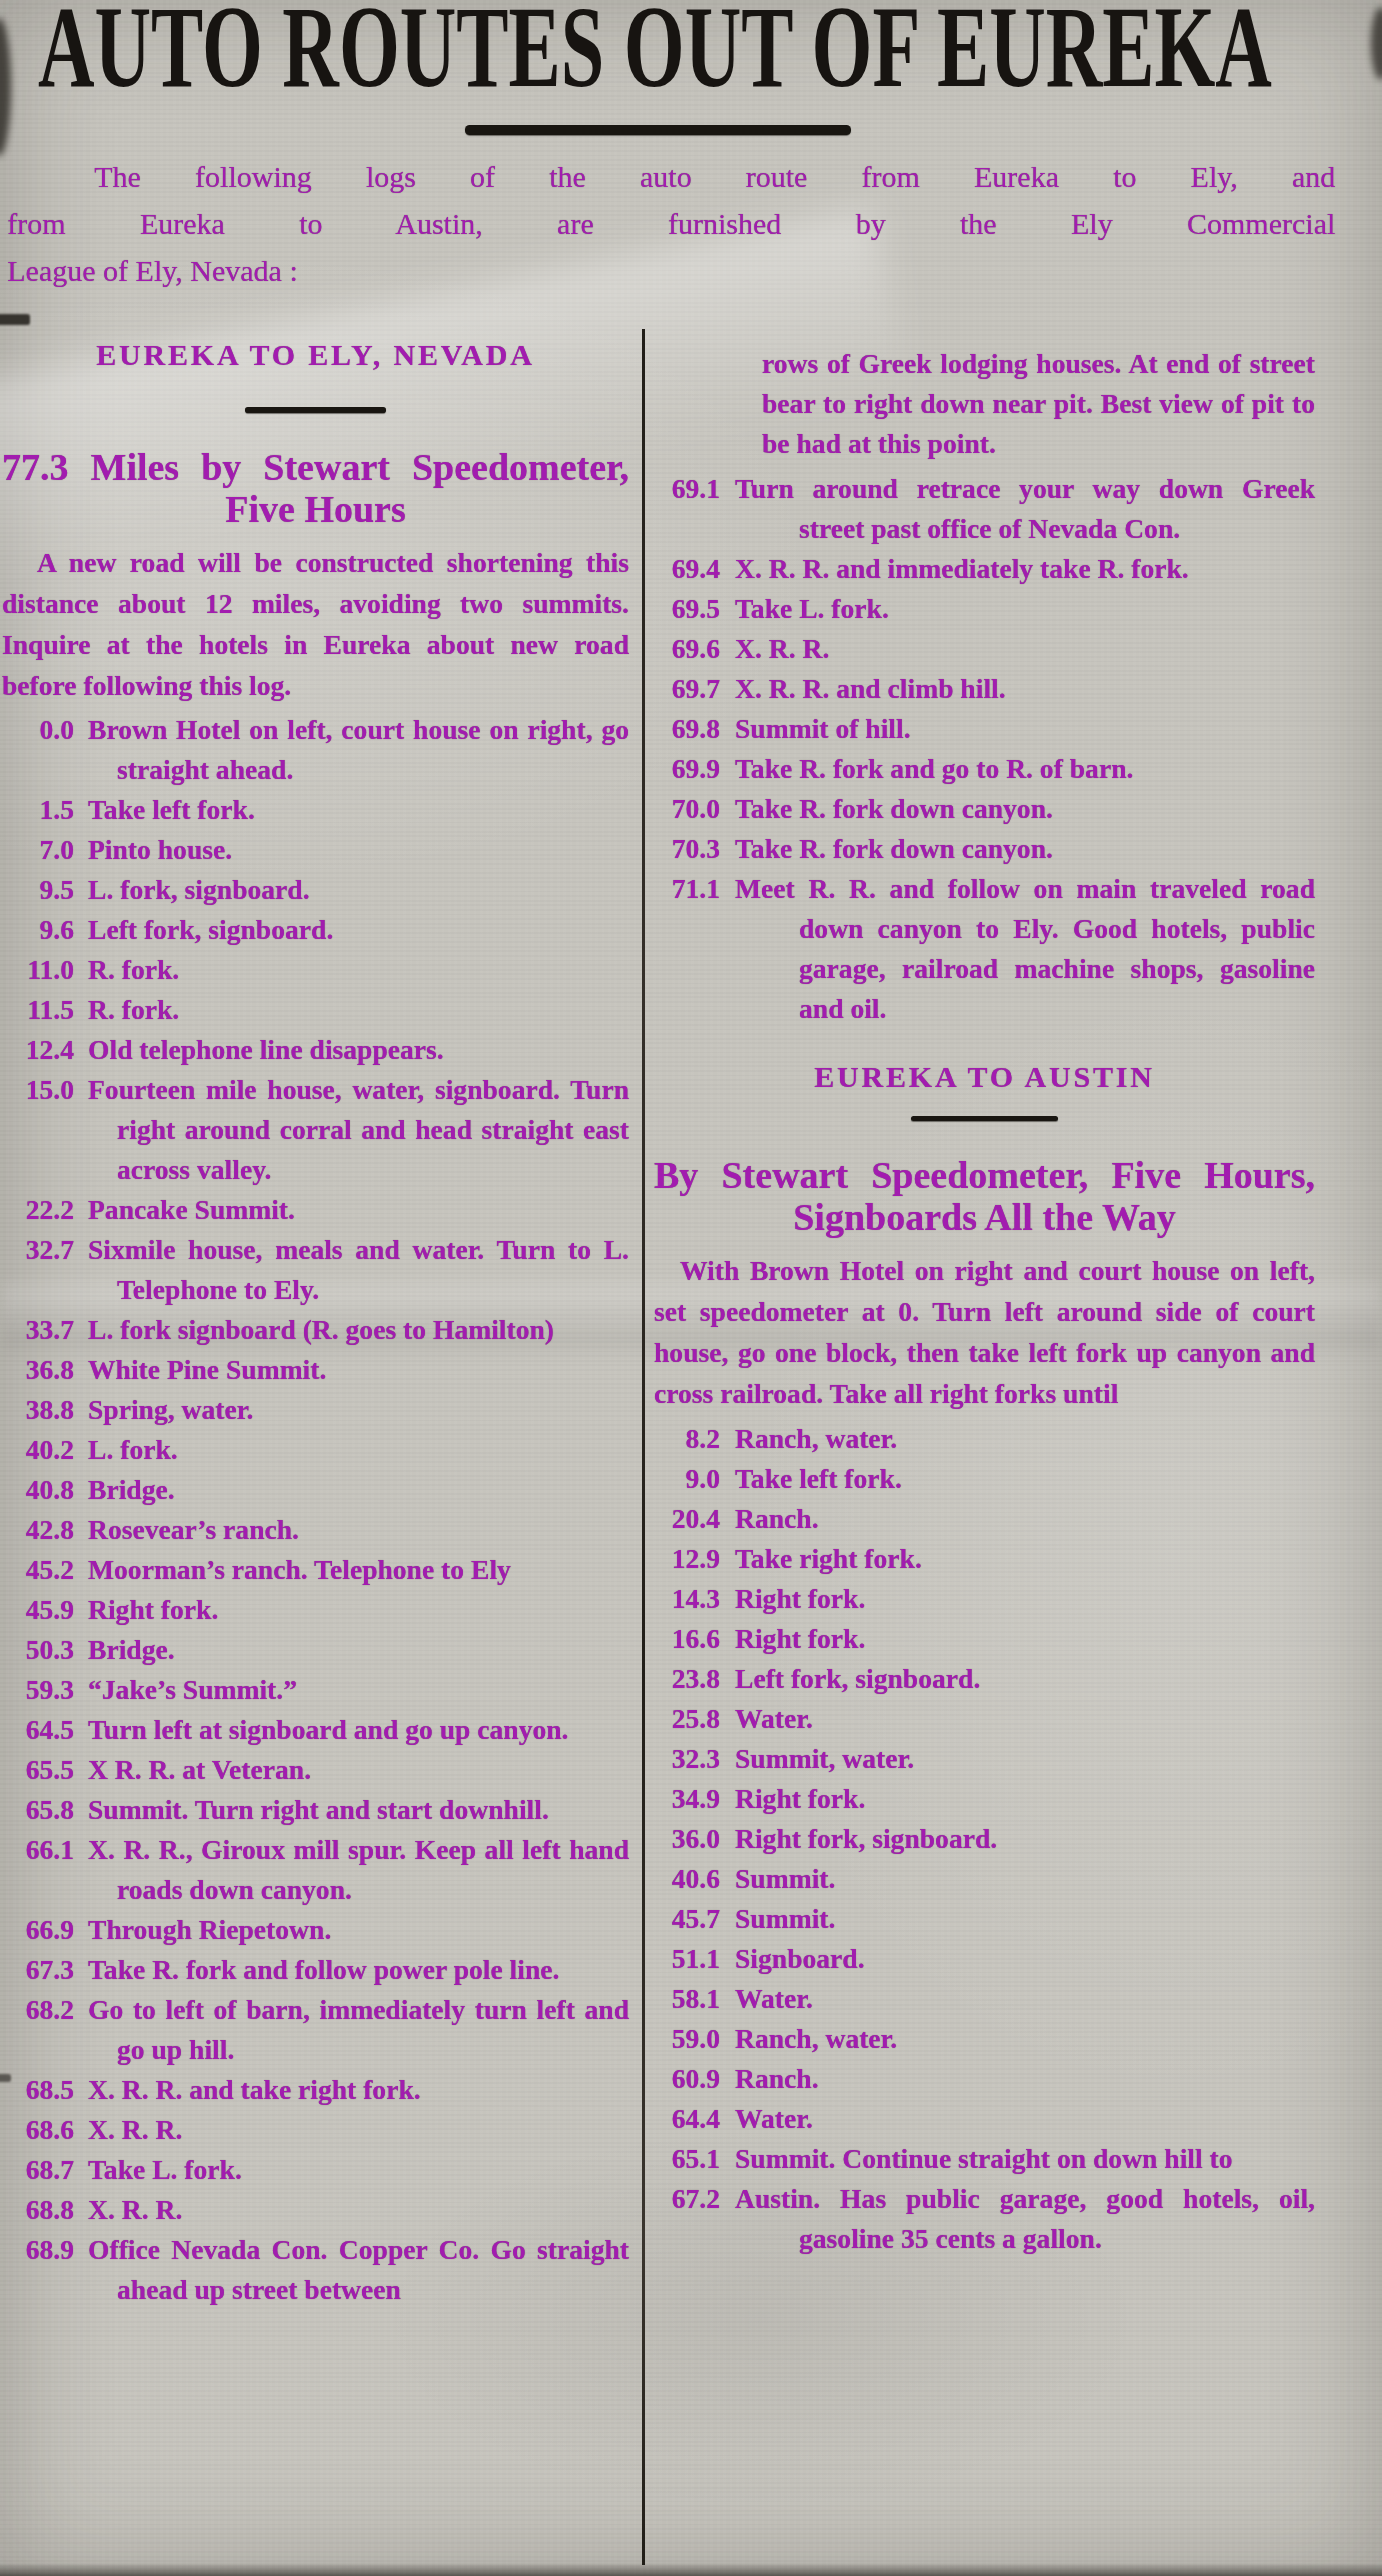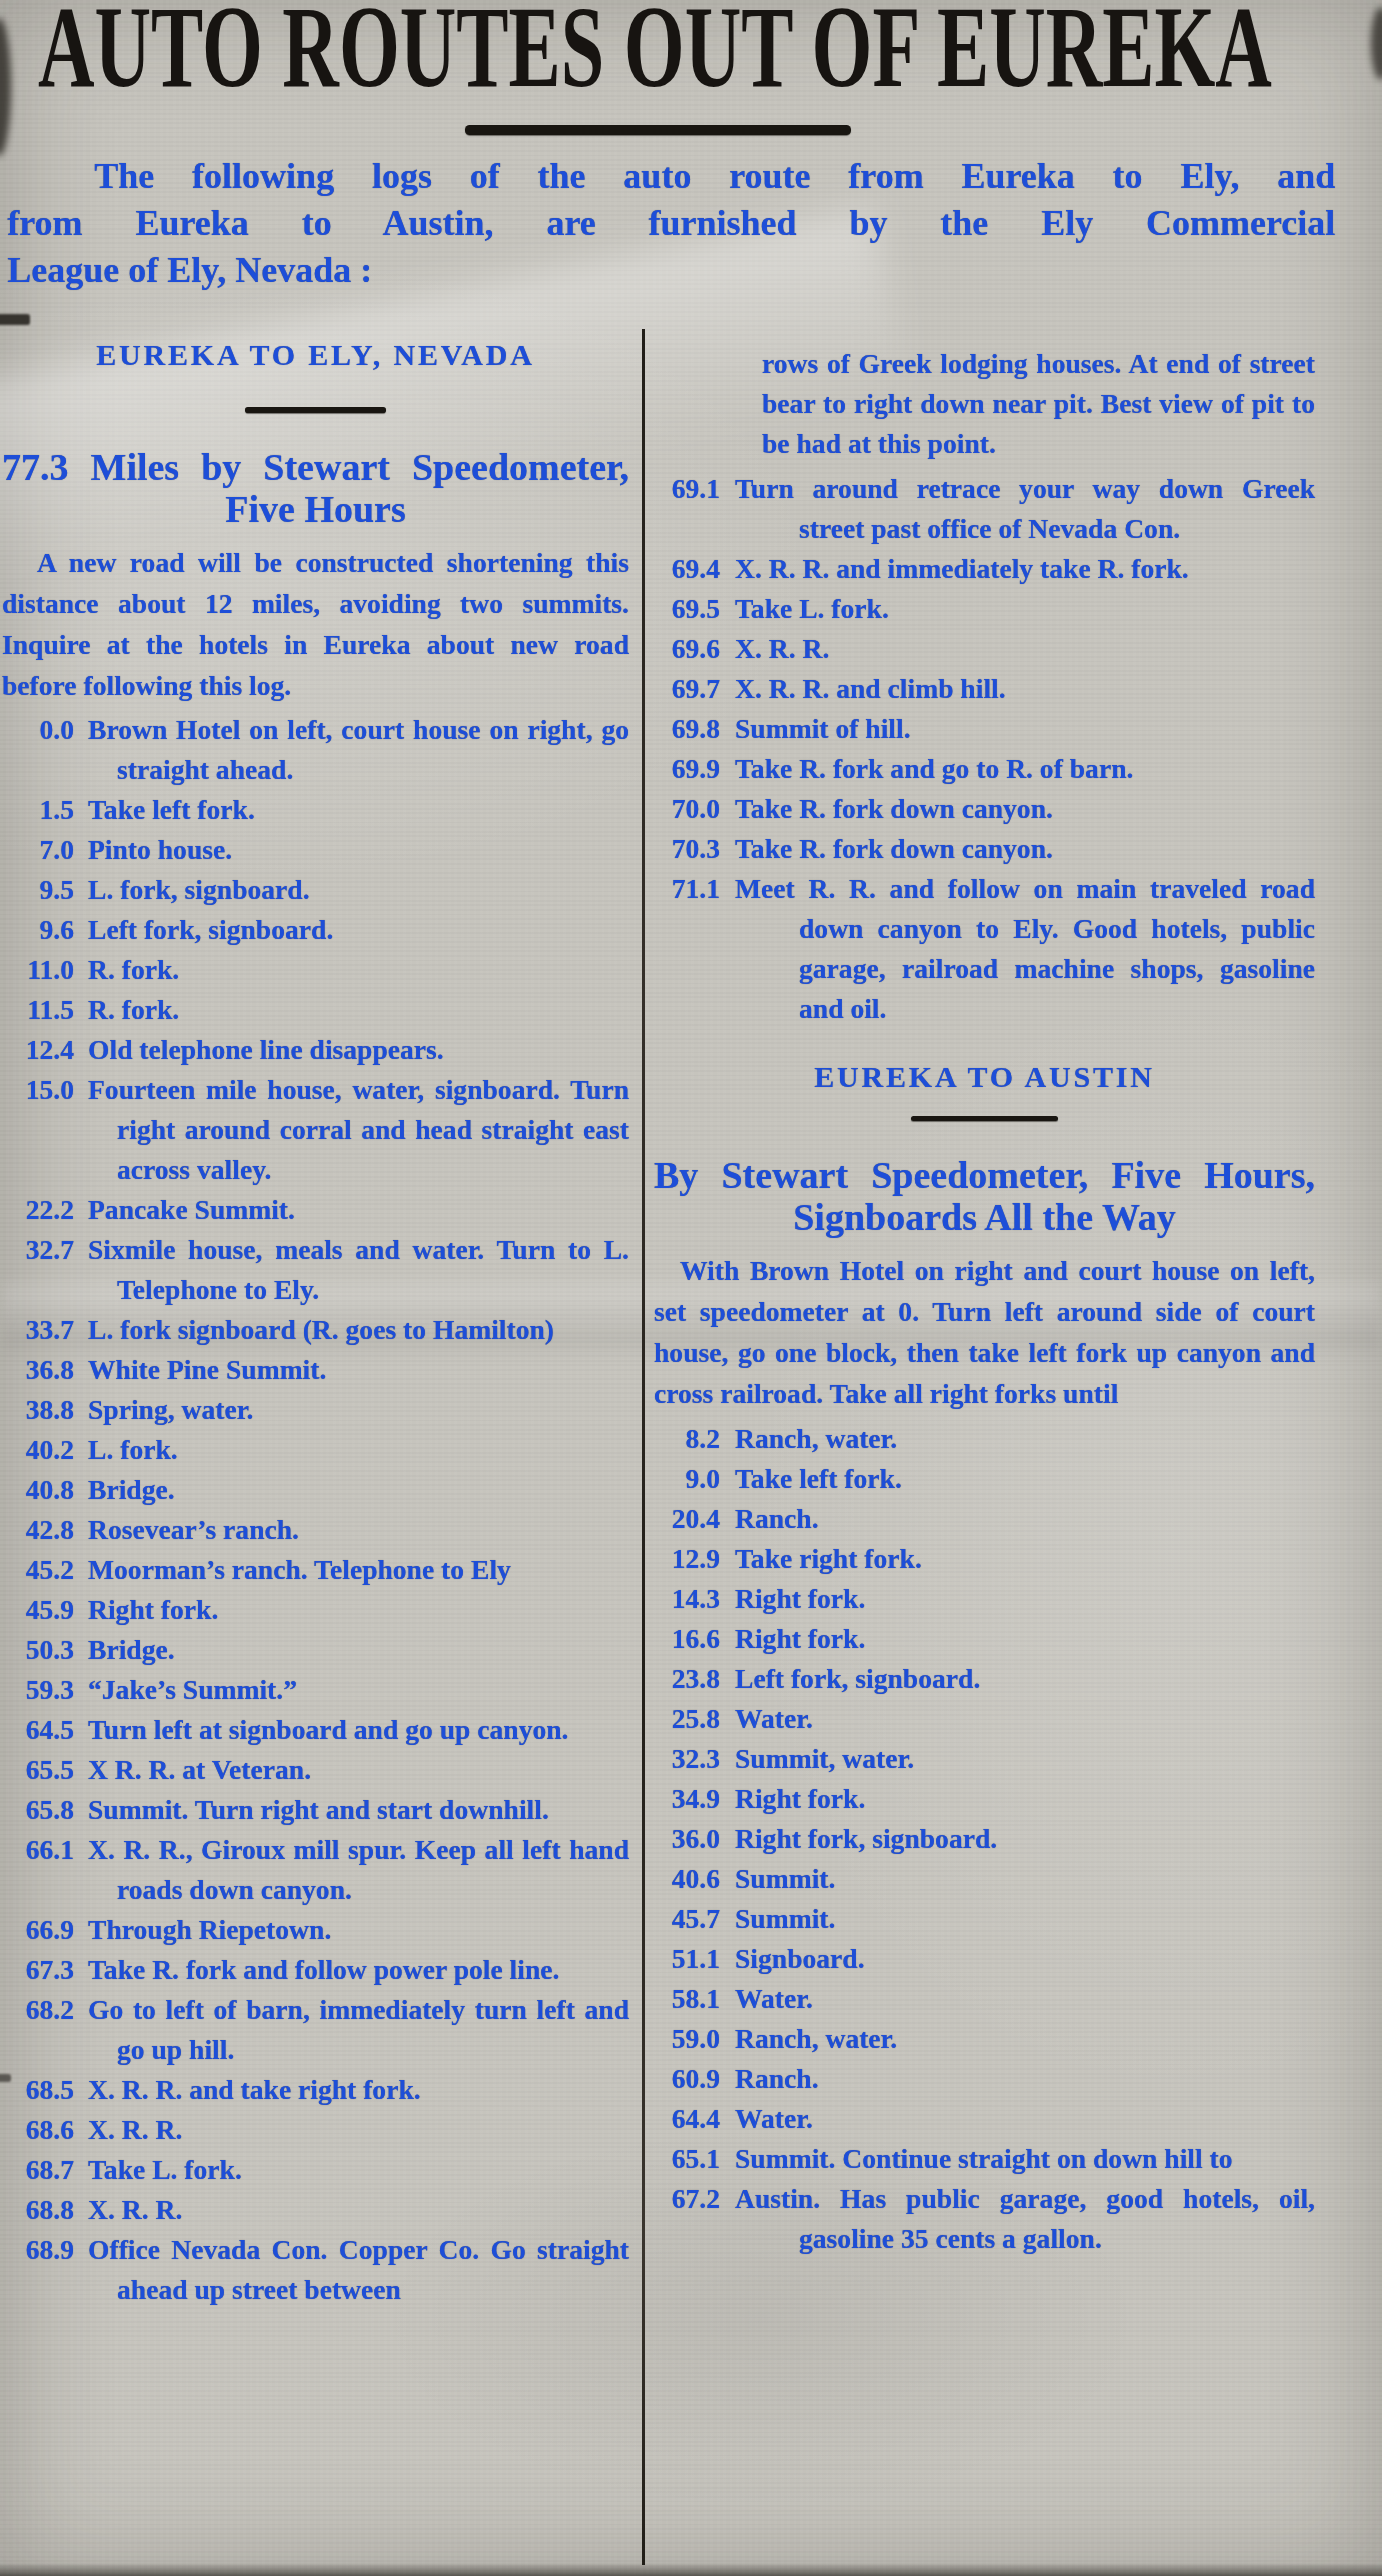--- a/index.html
+++ b/index.html
@@ -3,21 +3,21 @@
 <meta charset="utf-8">
 <style>
   html,body{margin:0;padding:0;background:#8a8883;}
   .page{
     position:relative;
     width:1383px;height:2576px;
     margin:0 auto;
     background:#c6c4bd;
     overflow:hidden;
     font-family:"Liberation Serif", serif;
-    color:#1d4ed8;
+    color:#a21caf;
     box-shadow:inset 0 0 110px rgba(40,36,30,.25);
   }
   
   .tex{position:absolute;inset:0;pointer-events:none;
     background:
       radial-gradient(827px 459px at 18% 22%, rgba(255,255,255,.16), transparent 70%),
       radial-gradient(643px 827px at 85% 60%, rgba(255,255,255,.10), transparent 70%),
       radial-gradient(551px 276px at 55% 90%, rgba(0,0,0,.05), transparent 70%),
       repeating-linear-gradient(0deg, rgba(0,0,0,.022) 0 1.8px, transparent 1.8px 4.6px),
       repeating-linear-gradient(90deg, rgba(255,255,255,.028) 0 2.8px, transparent 2.8px 6.4px);
@@ -39,21 +39,21 @@
   .inkline{background:#191611;}
   .headrule{position:absolute;left:465px;top:125px;width:386px;height:10px;border-radius:4.6px;
     box-shadow:0 0.9px 0.9px rgba(20,18,14,.5);}
   .divider{position:absolute;left:642px;top:329px;width:2.8px;height:2236px;
     background:linear-gradient(#211e18, #35302a 30%, #211e18 60%, #3a352e 85%, #211e18);}
 
   svg text{ -webkit-font-smoothing:antialiased; }
 
   .intro{
     position:absolute;left:7.3px;top:153px;width:1328px;
-    font-size:36px;font-weight:bold;line-height:47px;
+    font-size:30px;font-weight:normal;line-height:47px;
     text-shadow:0 0 0.9px rgba(27,24,20,.55);
   }
   .intro .l{text-align:justify;text-align-last:justify;}
   .intro .l.first{text-indent:87px;}
   .intro .l.last{text-align:left;text-align-last:left;}
 
   .col{position:absolute;top:326px;font-size:27.6px;font-weight:bold;line-height:40px;
        text-shadow:0 0 0.9px rgba(27,24,20,.5);}
   .col-left{left:2px;width:627px;}
   .col-right{left:654px;width:661px;}

